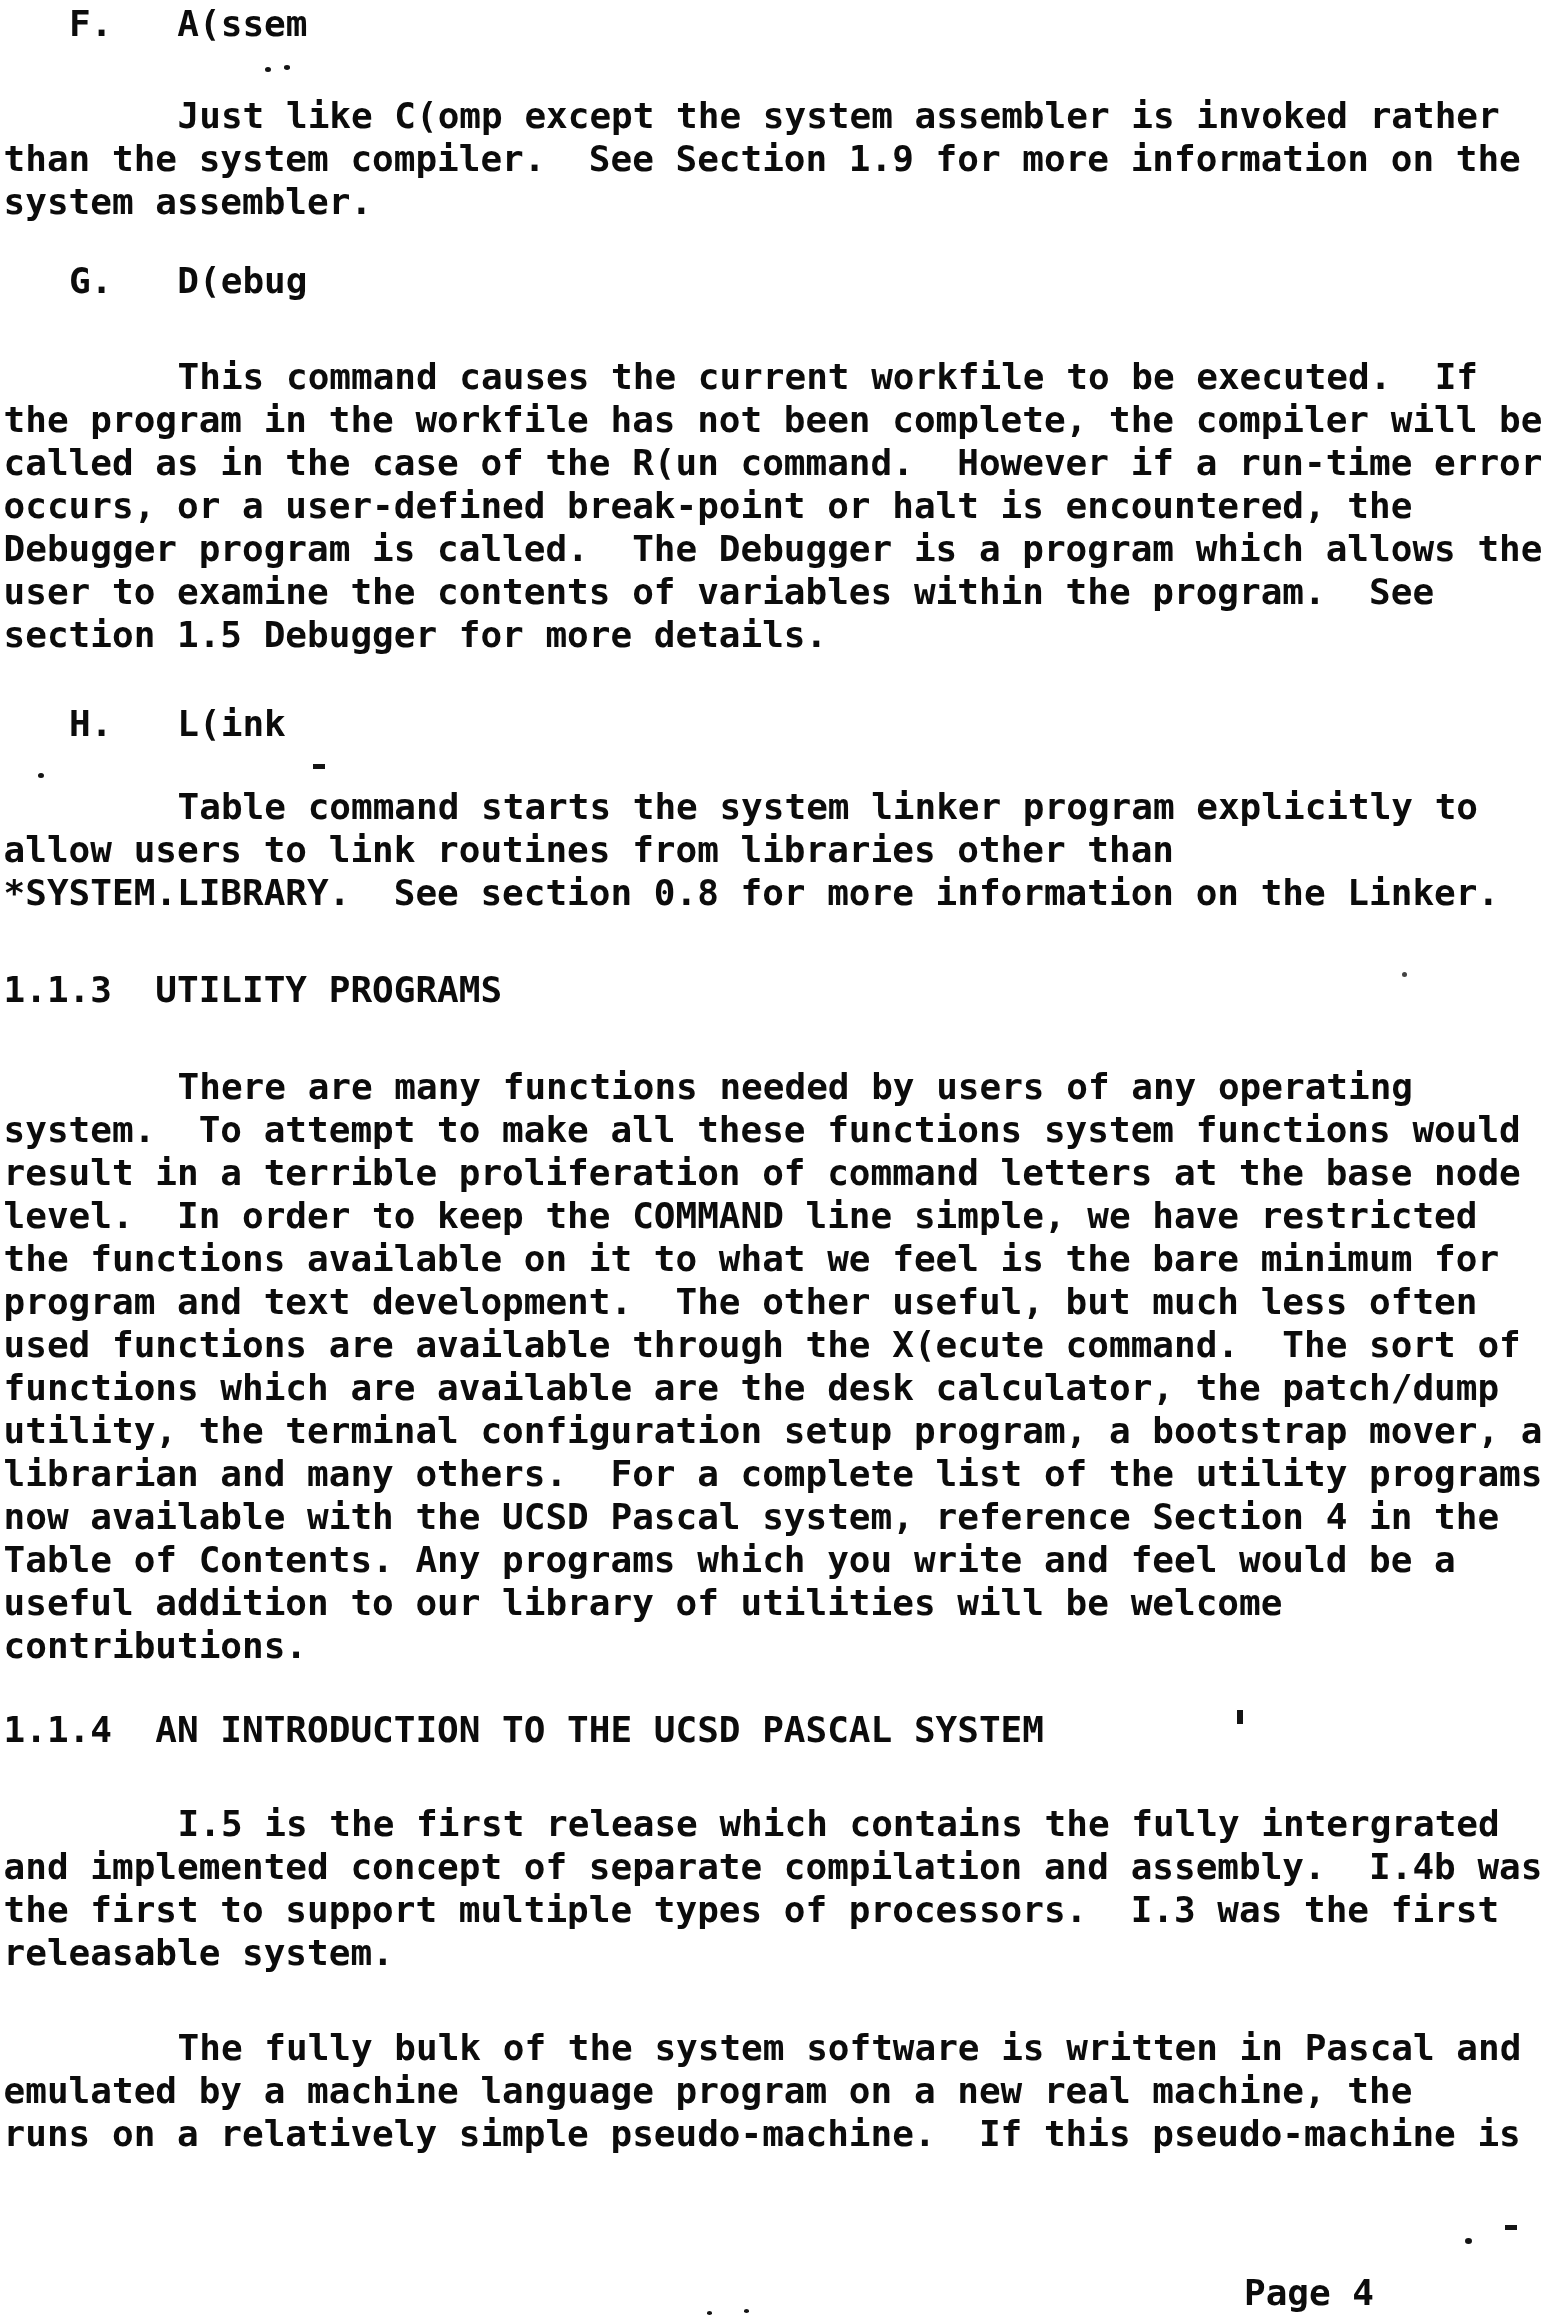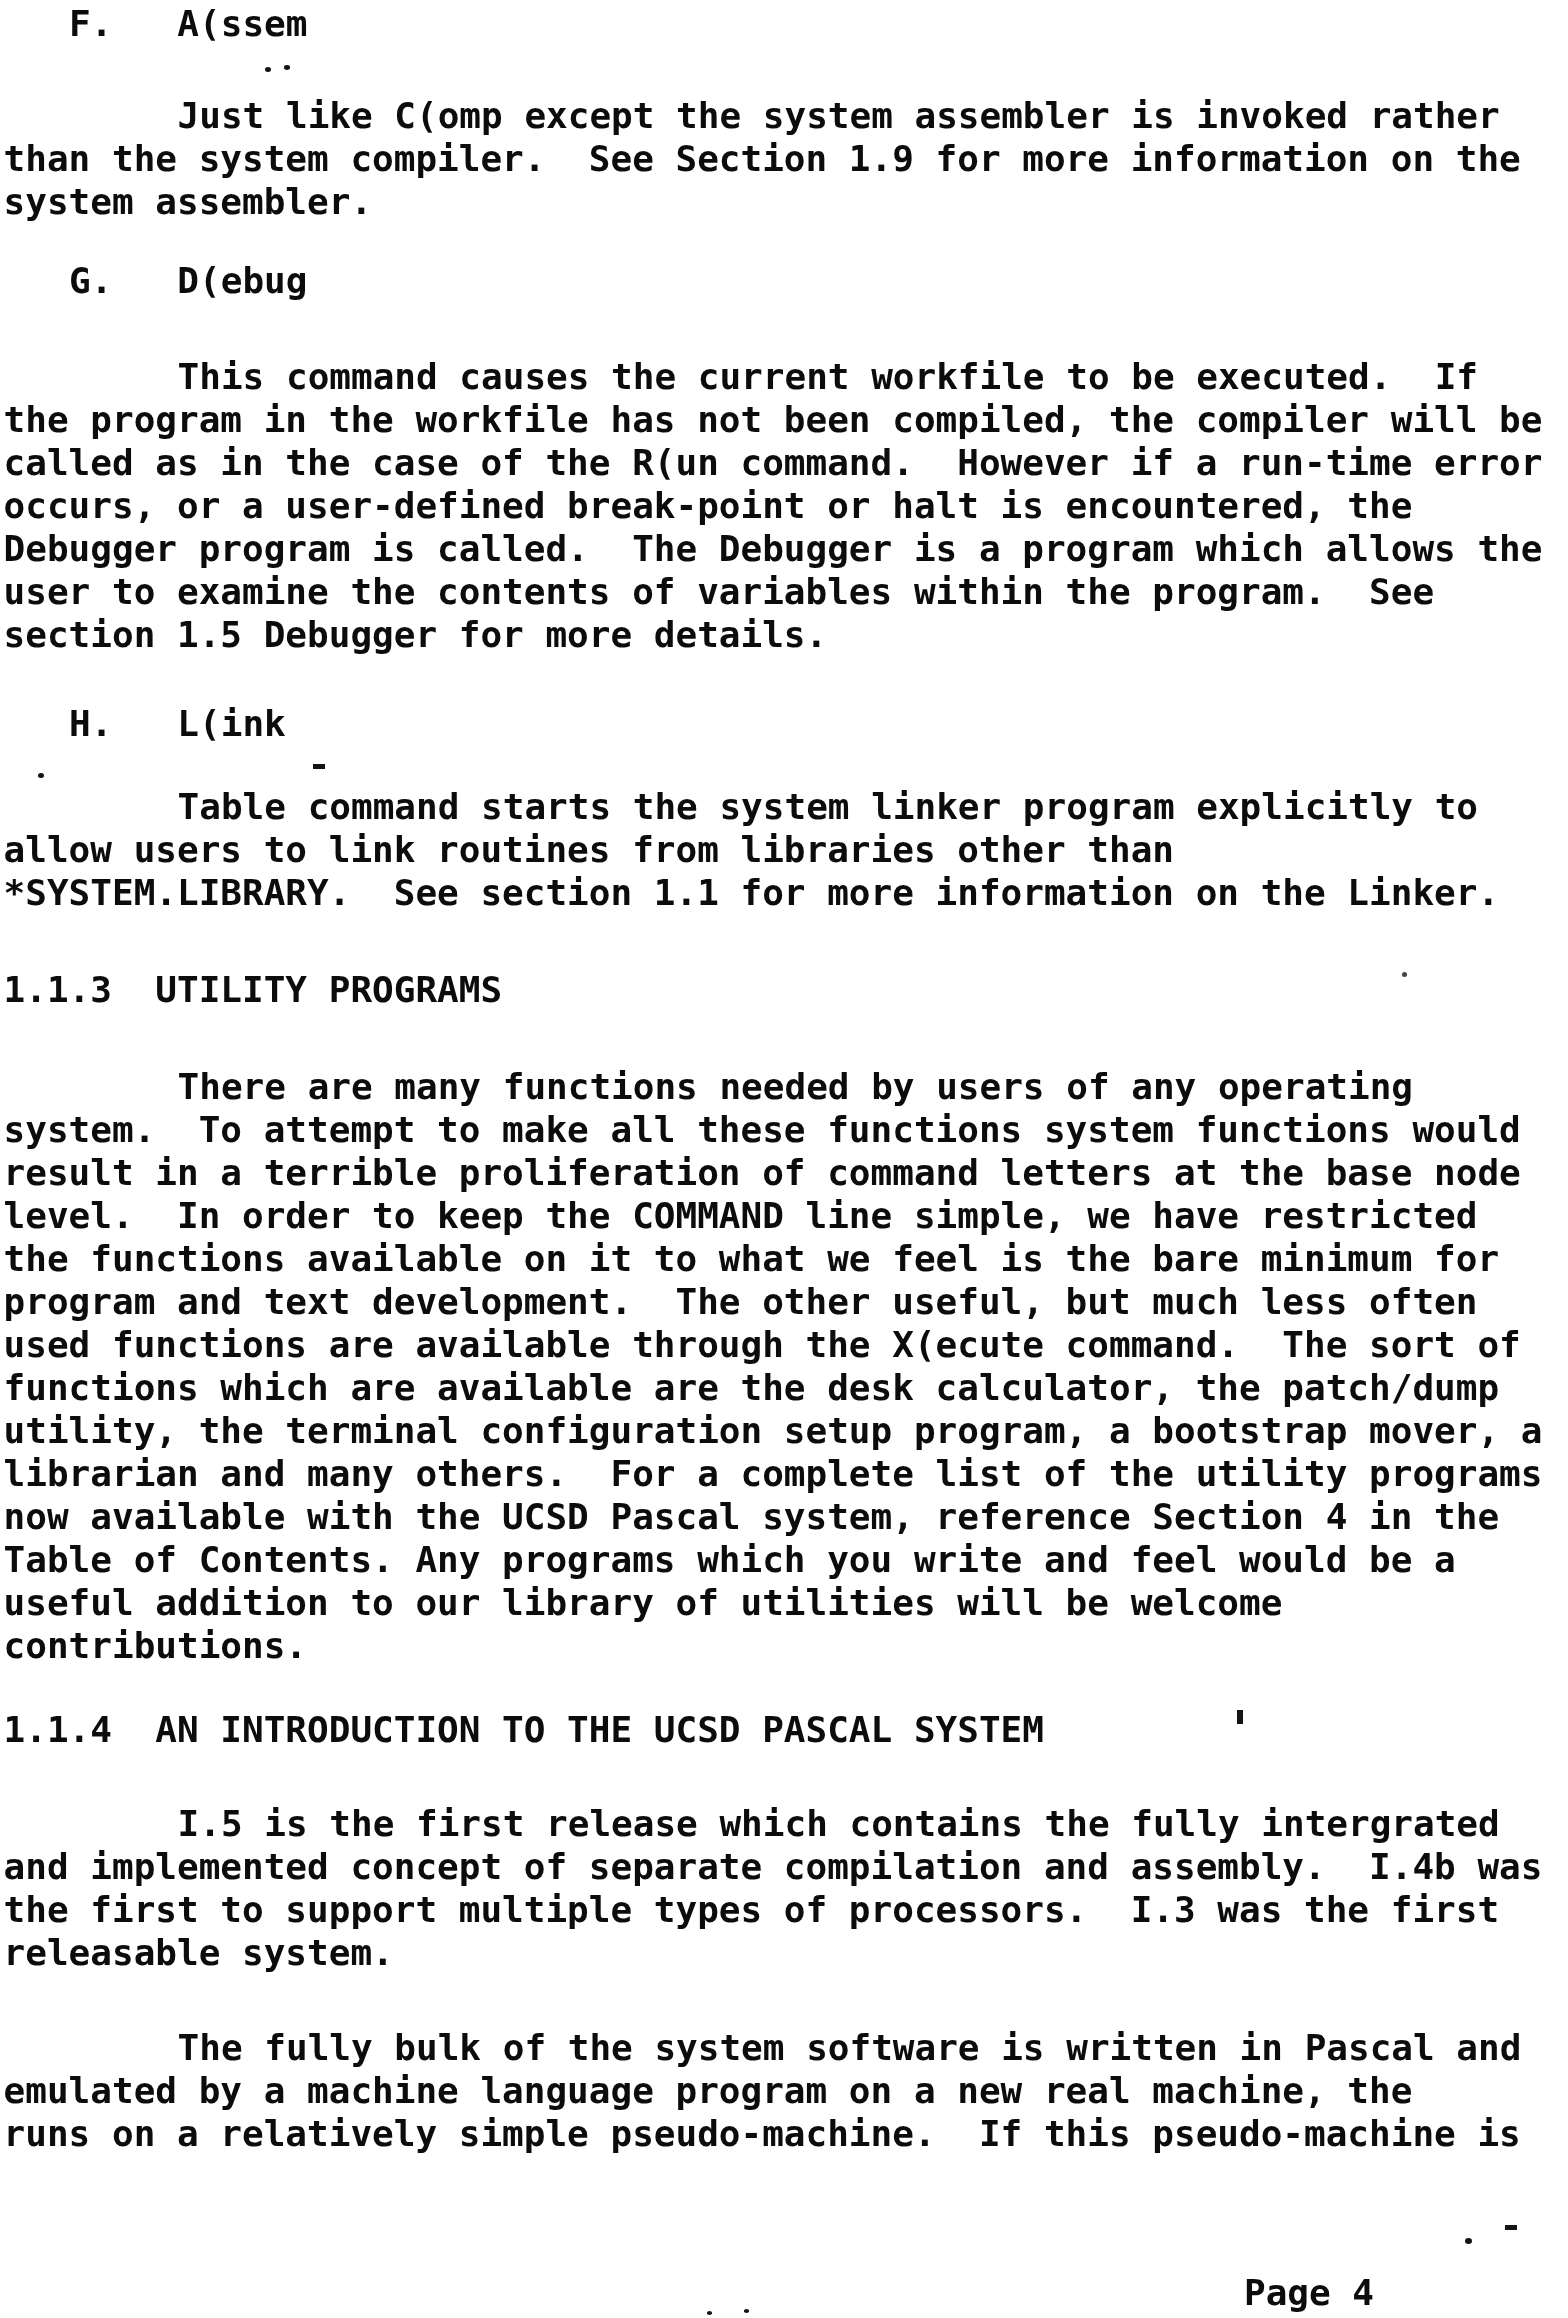--- a/index.html
+++ b/index.html
@@ -46,36 +46,36 @@
     <div class="line">than the system compiler.  See Section 1.9 for more information on the</div>
     <div class="line">system assembler.</div>
   </div>
 
   <div class="block letter-heading" style="top:259px">
     <div class="line">G.   D(ebug</div>
   </div>
 
   <div class="block paragraph" style="top:355px">
     <div class="line">This command causes the current workfile to be executed.  If</div>
-    <div class="line">the program in the workfile has not been compiled, the compiler will be</div>
+    <div class="line">the program in the workfile has not been complete, the compiler will be</div>
     <div class="line">called as in the case of the R(un command.  However if a run-time error</div>
     <div class="line">occurs, or a user-defined break-point or halt is encountered, the</div>
     <div class="line">Debugger program is called.  The Debugger is a program which allows the</div>
     <div class="line">user to examine the contents of variables within the program.  See</div>
     <div class="line">section 1.5 Debugger for more details.</div>
   </div>
 
   <div class="block letter-heading" style="top:702px">
     <div class="line">H.   L(ink</div>
   </div>
 
   <div class="block paragraph" style="top:785px">
     <div class="line">Table command starts the system linker program explicitly to</div>
     <div class="line">allow users to link routines from libraries other than</div>
-    <div class="line">*SYSTEM.LIBRARY.  See section 1.1 for more information on the Linker.</div>
+    <div class="line">*SYSTEM.LIBRARY.  See section 0.8 for more information on the Linker.</div>
   </div>
 
   <div class="block numbered-heading" style="top:968px">
     <div class="line">1.1.3  UTILITY PROGRAMS</div>
   </div>
 
   <div class="block paragraph" style="top:1065px">
     <div class="line">There are many functions needed by users of any operating</div>
     <div class="line">system.  To attempt to make all these functions system functions would</div>
     <div class="line">result in a terrible proliferation of command letters at the base node</div>

